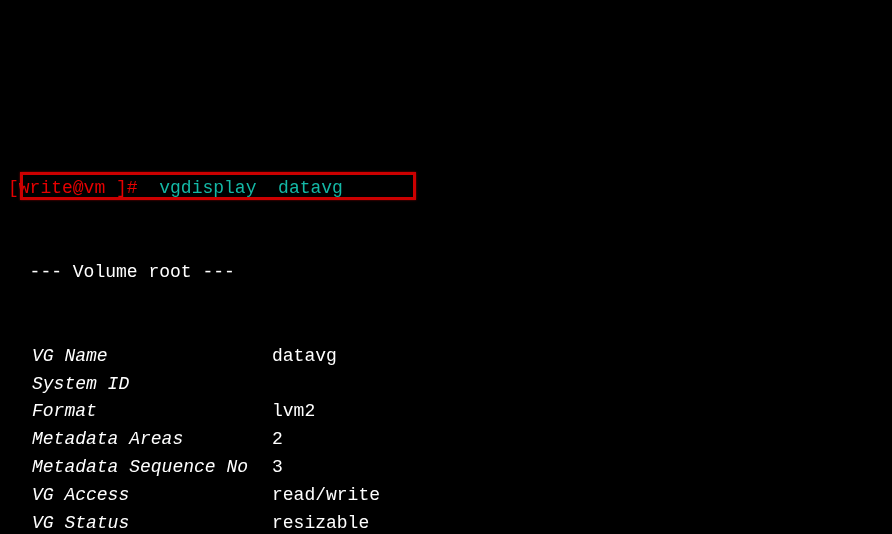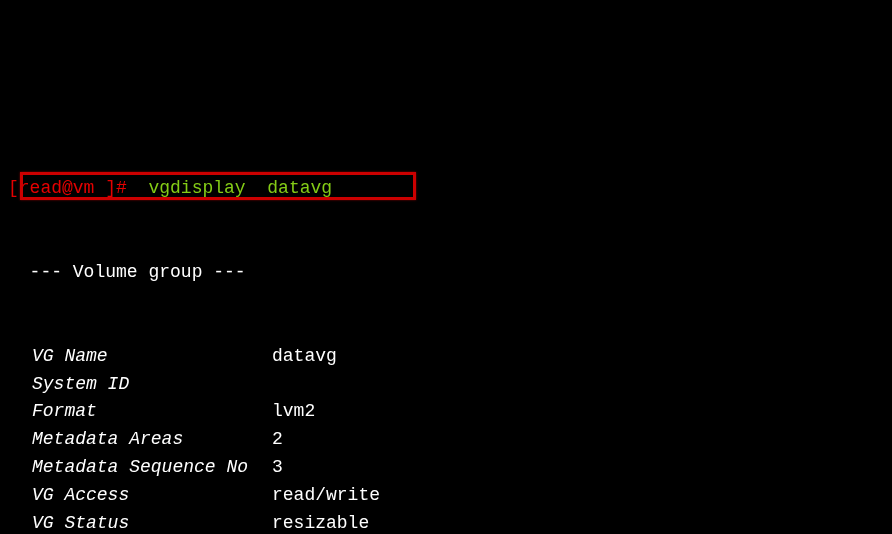--- a/index.html
+++ b/index.html
@@ -16,21 +16,21 @@
       white-space: pre;
       width: 892px;
       height: 534px;
       overflow: hidden;
       line-height: 1.55;
     }
     .prompt-line {
       margin-bottom: 0;
     }
     .red { color: #e60000; }
-    .white { color: #84cc16; }
+    .white { color: #14b8a6; }
     .row {
       display: block;
       position: relative;
     }
     .label {
       display: inline-block;
       width: 264px;
       padding-left: 24px;
       font-style: italic;
     }
@@ -47,23 +47,23 @@
       position: relative;
     }
   </style>
 </head>
 <body>
 
 
 
 <div class="container">
 
-<div class="row prompt-line"><span class="red">[read@vm ]</span><span class="red">#</span><span class="white">  </span><span class="white">vgdisplay</span><span class="white">  </span><span class="white">datavg</span></div>
+<div class="row prompt-line"><span class="red">[write@vm ]</span><span class="red">#</span><span class="white">  </span><span class="white">vgdisplay</span><span class="white">  </span><span class="white">datavg</span></div>
 
-<div class="row"><span>  --- Volume group ---</span></div>
+<div class="row"><span>  --- Volume root ---</span></div>
 
 <div id="rows"><div class="row"><span class="label">VG Name</span><span class="value">datavg</span></div><div class="row"><span class="label">System ID</span><span class="value"></span></div><div class="row"><span class="label">Format</span><span class="value">lvm2</span></div><div class="row"><span class="label">Metadata Areas</span><span class="value">2</span></div><div class="row"><span class="label">Metadata Sequence No</span><span class="value">3</span></div><div class="row"><span class="label">VG Access</span><span class="value">read/write</span></div><div class="row"><span class="label">VG Status</span><span class="value">resizable</span></div></div>
 
 <div class="highlight-box" style="top: 52px; left: 12px; width: 396px; height: 28px;"></div>
 
 
 </div>
 
 
 

